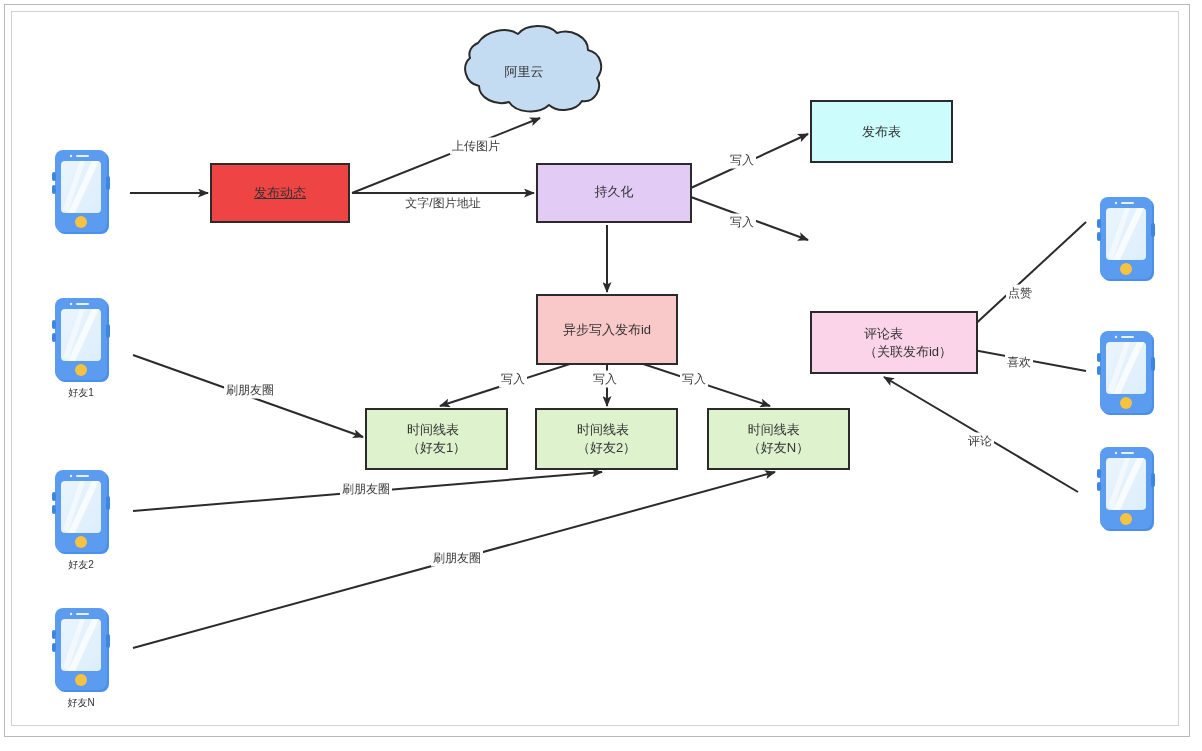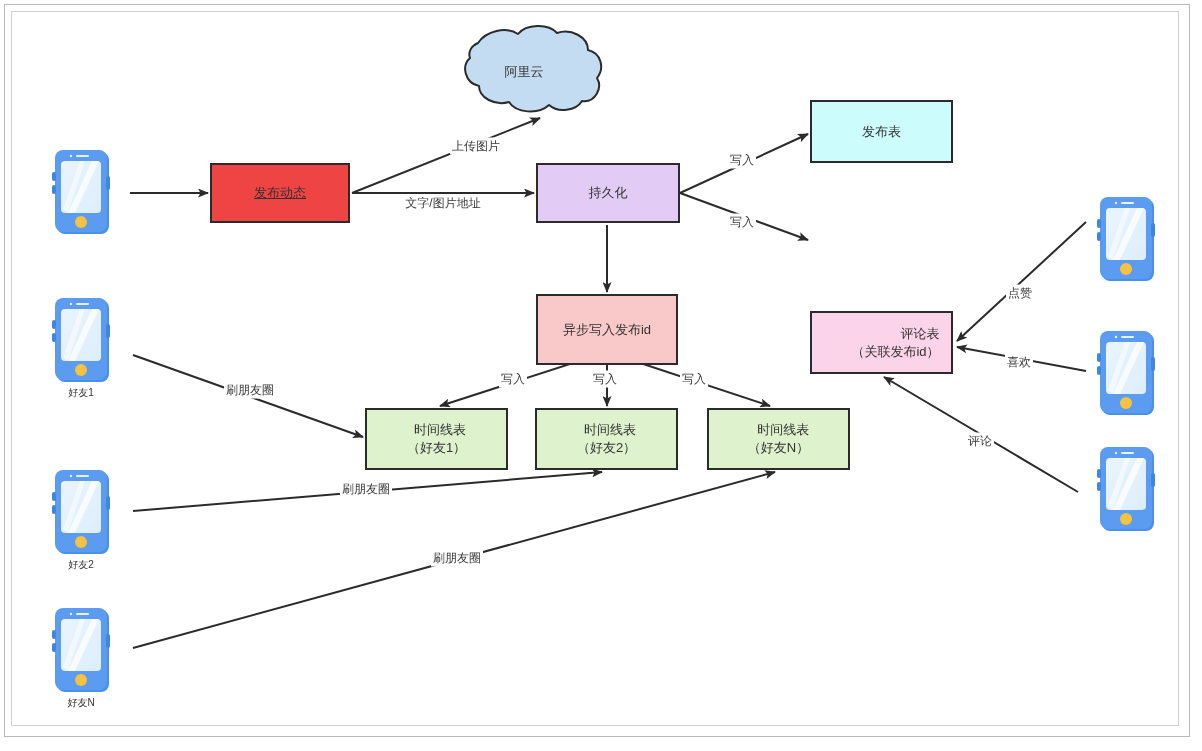--- a/index.html
+++ b/index.html
@@ -15,21 +15,21 @@
     position:absolute;left:11px;top:11px;width:1168px;height:715px;
     border:1px solid #d2d2d2;background:#ffffff;box-sizing:border-box;
   }
   #diagram{position:absolute;left:0;top:0;width:1202px;height:751px;}
   svg.layer{position:absolute;left:0;top:0;width:1202px;height:751px;}
 
   .node{
     position:absolute;box-sizing:border-box;
     border:2px solid #2b2b2b;
     display:flex;align-items:center;justify-content:center;
-    text-align:right;line-height:1.35;
+    text-align:left;line-height:1.35;
     font-size:13px;color:#333333;
     white-space:pre-line;
   }
   .n-yellow{background:#ef4444;text-decoration:underline;}
   .n-purple{background:#e2ccf6;}
   .n-cyan{background:#ccfcfb;}
   .n-pinkstrong{background:#fcd4e9;}
   .n-salmon{background:#f9c9c9;}
   .n-green{background:#ddf2cd;}
 
@@ -188,28 +188,28 @@
       <line x1="1086" y1="222" x2="957" y2="341" marker-end="url(#arrow)"></line>
       <line x1="1086" y1="371" x2="957" y2="347" marker-end="url(#arrow)"></line>
       <line x1="1078" y1="492" x2="884" y2="377" marker-end="url(#arrow)"></line>
     </g>
   </svg>
 
   <div class="cloud-label" style="left:524px;top:72px;">阿里云</div>
 
   <div class="node n-yellow" style="left:210px;top:163px;width:140px;height:60px;">发布动态</div>
 
-  <div class="node n-purple" style="left:536px;top:163px;width:144px;height:60px;">持久化</div>
+  <div class="node n-purple" style="left:536px;top:163px;width:156px;height:60px;font-family:Liberation Mono, monospace;">持久化</div>
 
   <div class="node n-cyan" style="left:810px;top:100px;width:143px;height:63px;">发布表</div>
 
 
   <div class="node n-salmon" style="left:536px;top:294px;width:142px;height:71px;">异步写入发布id</div>
 
-  <div class="node n-pinkstrong" style="left:810px;top:311px;width:143px;height:63px;padding-left:28px;">评论表
+  <div class="node n-pinkstrong" style="left:810px;top:311px;width:168px;height:63px;padding-left:28px;">评论表
 （关联发布id）</div>
 
   <div class="node n-green" style="left:365px;top:408px;width:143px;height:62px;">时间线表
 （好友1）</div>
 
   <div class="node n-green" style="left:535px;top:408px;width:143px;height:62px;">时间线表
 （好友2）</div>
 
   <div class="node n-green" style="left:707px;top:408px;width:143px;height:62px;">时间线表
 （好友N）</div>

